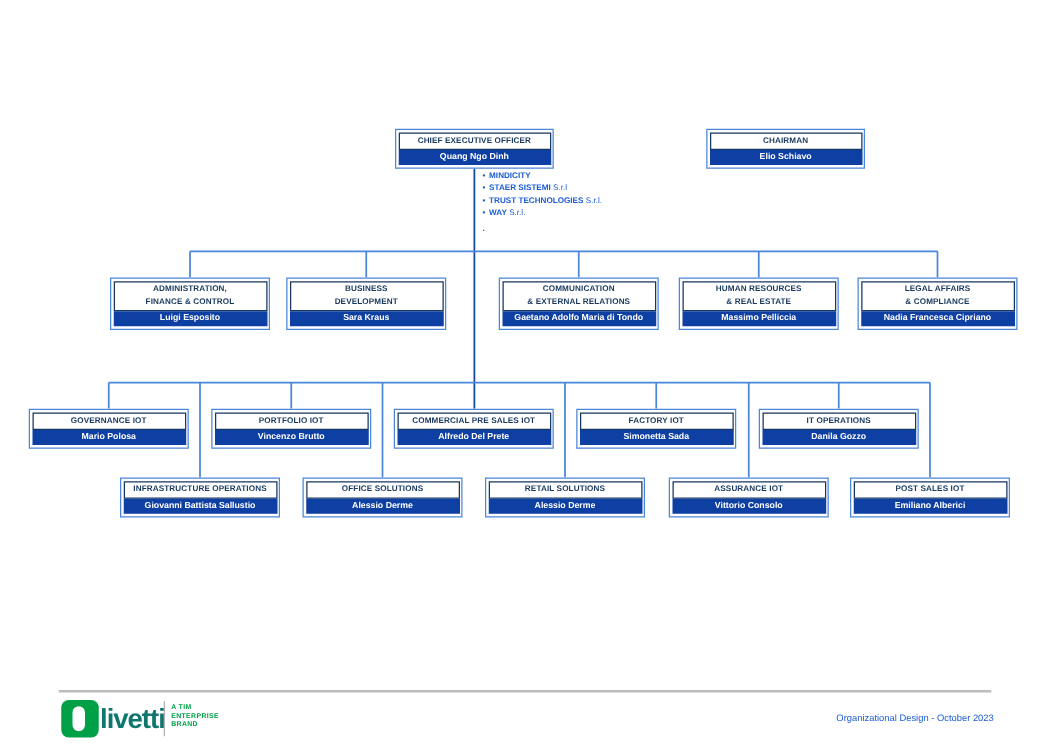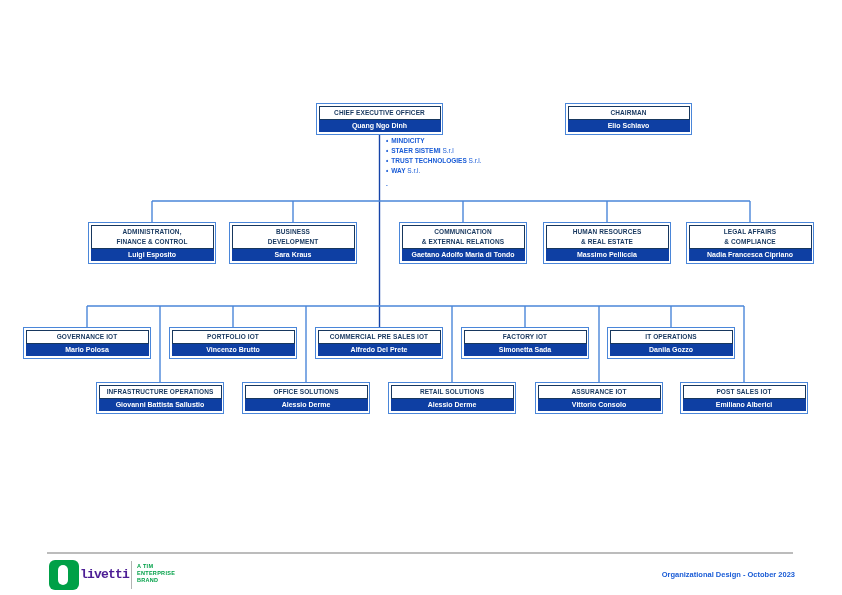--- a/index.html
+++ b/index.html
@@ -39,32 +39,32 @@
     position:absolute;left:47px;top:552px;width:746px;height:1.5px;background:#bcbcbc;
   }
   .logo{position:absolute;left:49px;top:560px;height:30px;}
   .logo-mark{
     position:absolute;left:0;top:0;width:30px;height:30px;background:#00a047;border-radius:6px;
   }
   .logo-mark-bar{
     position:absolute;left:9px;top:5px;width:10px;height:20px;background:#ffffff;border-radius:5px;
   }
   .logo-text{
-    position:absolute;left:31px;top:-3px;color:#4c1d95;font-weight:bold;
-    font-size:13px;line-height:36px;letter-spacing:-0.8px;font-family:Liberation Mono, monospace;
+    position:absolute;left:31px;top:-3px;color:#0f766e;font-weight:bold;
+    font-size:22px;line-height:36px;letter-spacing:-0.8px;
   }
   .brand-divider{
     position:absolute;left:131px;top:561px;width:1px;height:28px;background:#b3b3b3;
   }
   .brand-tagline{
     position:absolute;left:137px;top:563px;color:#00a047;font-weight:bold;
     font-size:5.5px;line-height:7px;letter-spacing:.3px;white-space:pre-line;
   }
   .footer-caption{
-    position:absolute;right:47px;top:570px;color:#1a5cd6;font-weight:bold;font-size:7.5px;
+    position:absolute;right:47px;top:570px;color:#1a5cd6;font-weight:normal;font-size:7.5px;
   }
 </style>
 </head>
 <body>
 
 <div id="page">
 
   <svg id="connectors" viewBox="0 0 842 595">
 
     <line class="dark" x1="379.5" y1="130" x2="379.5" y2="327"></line>

